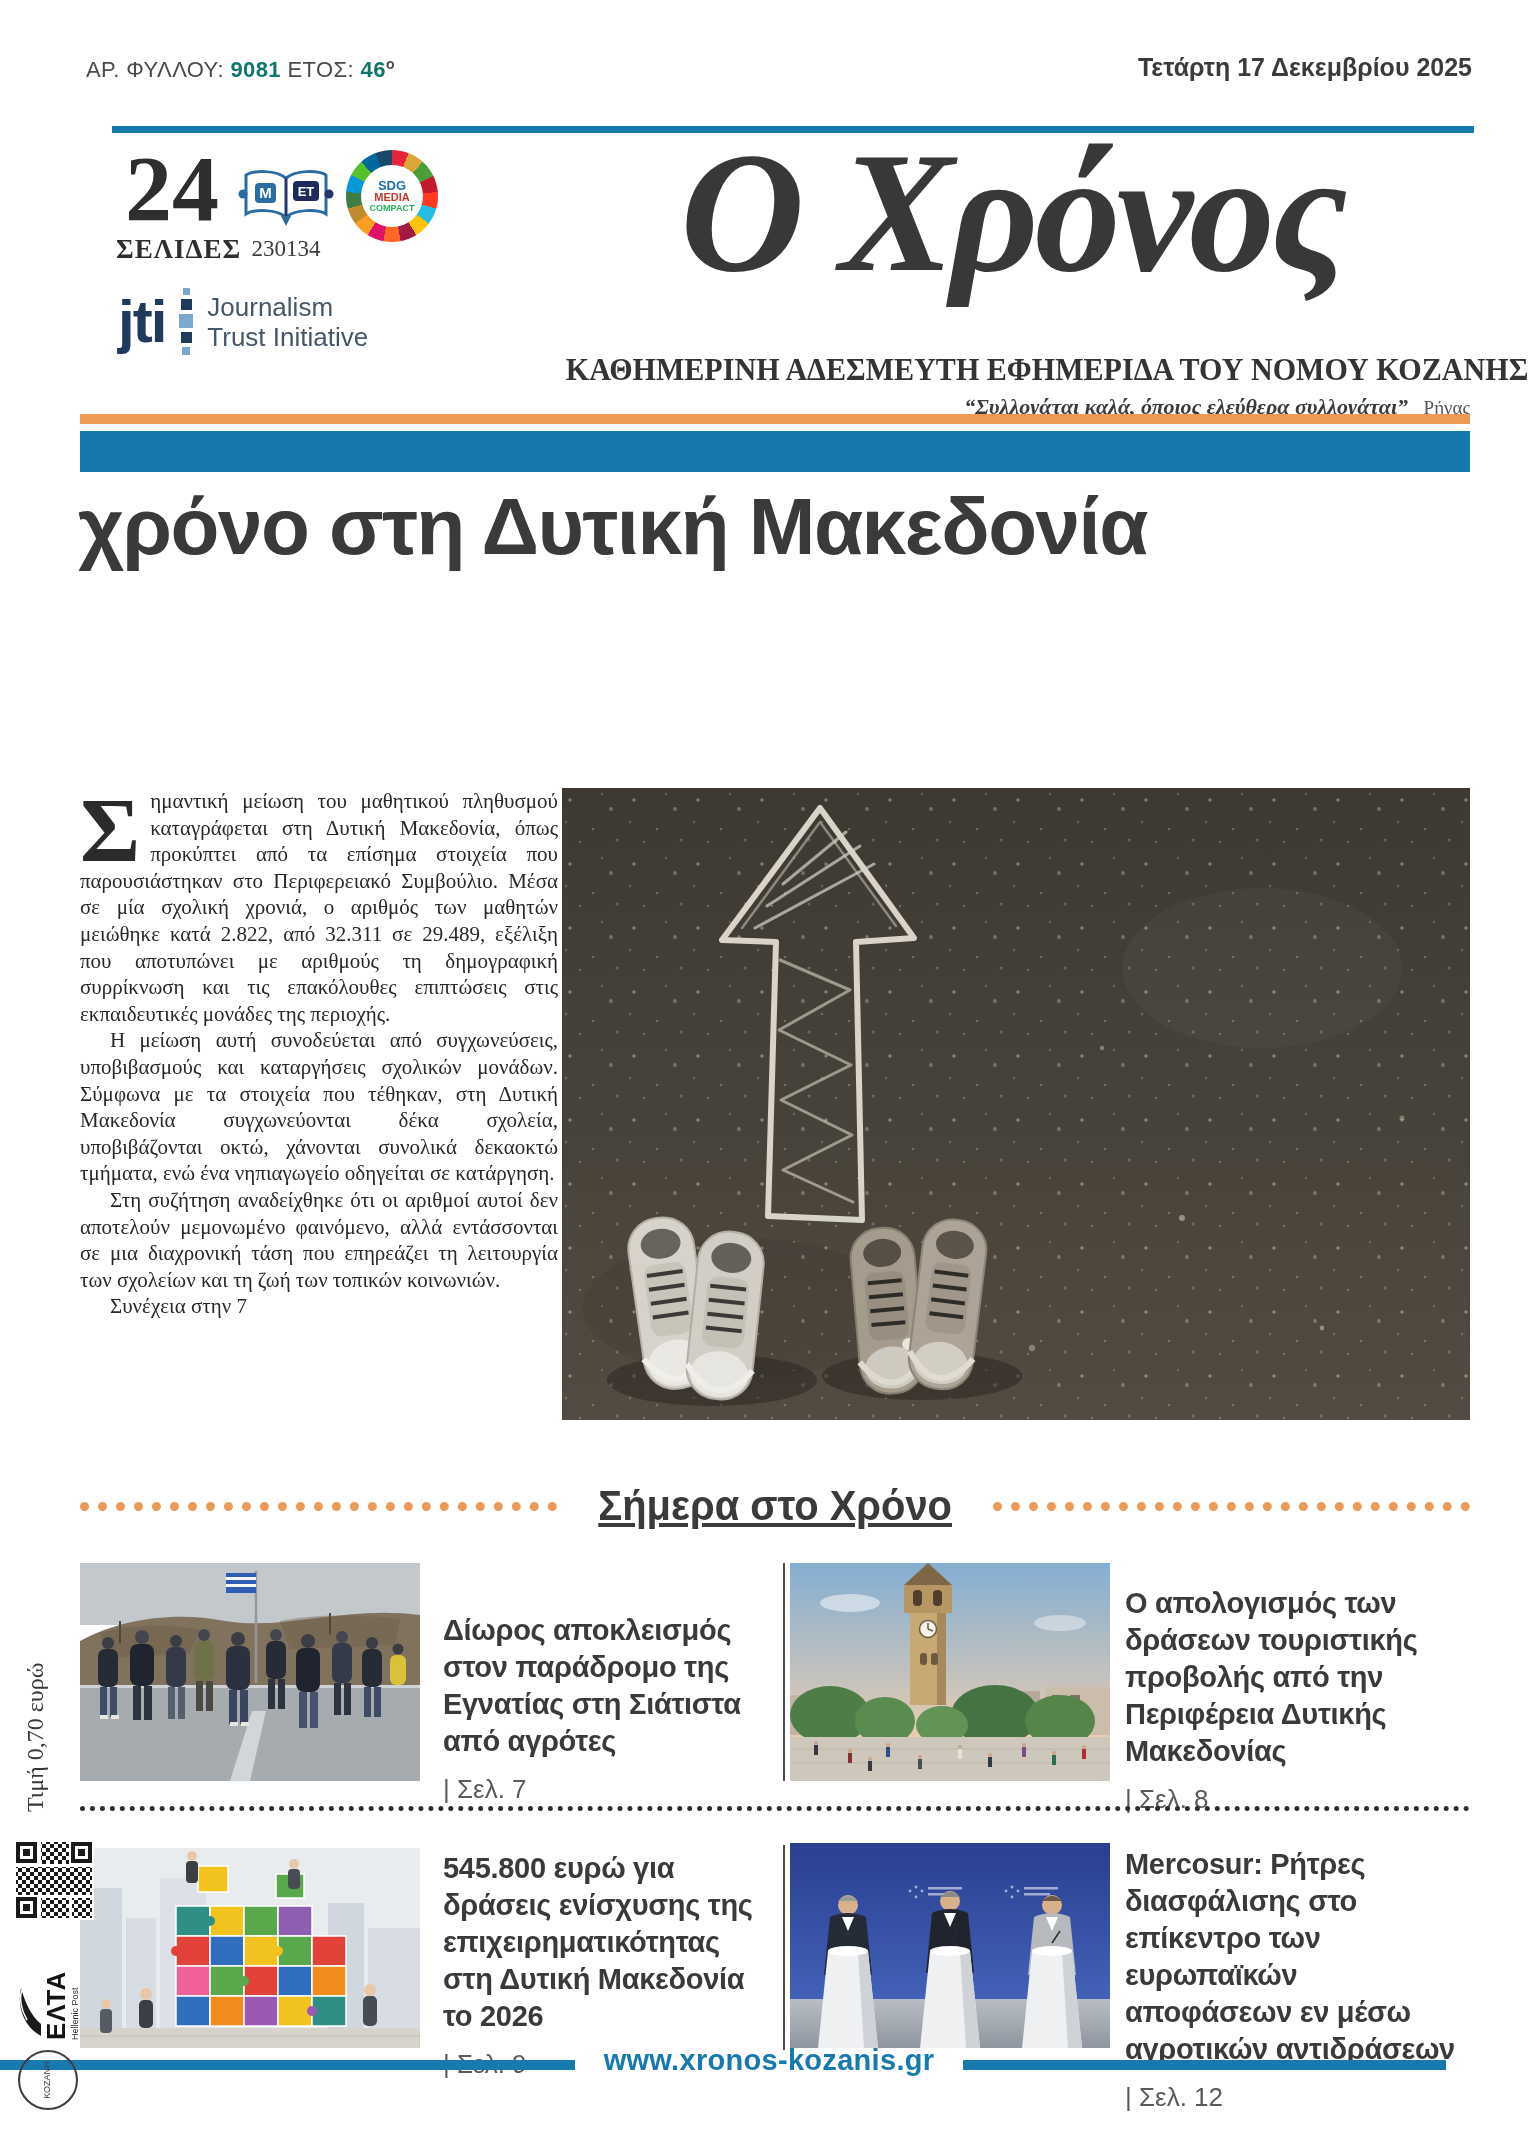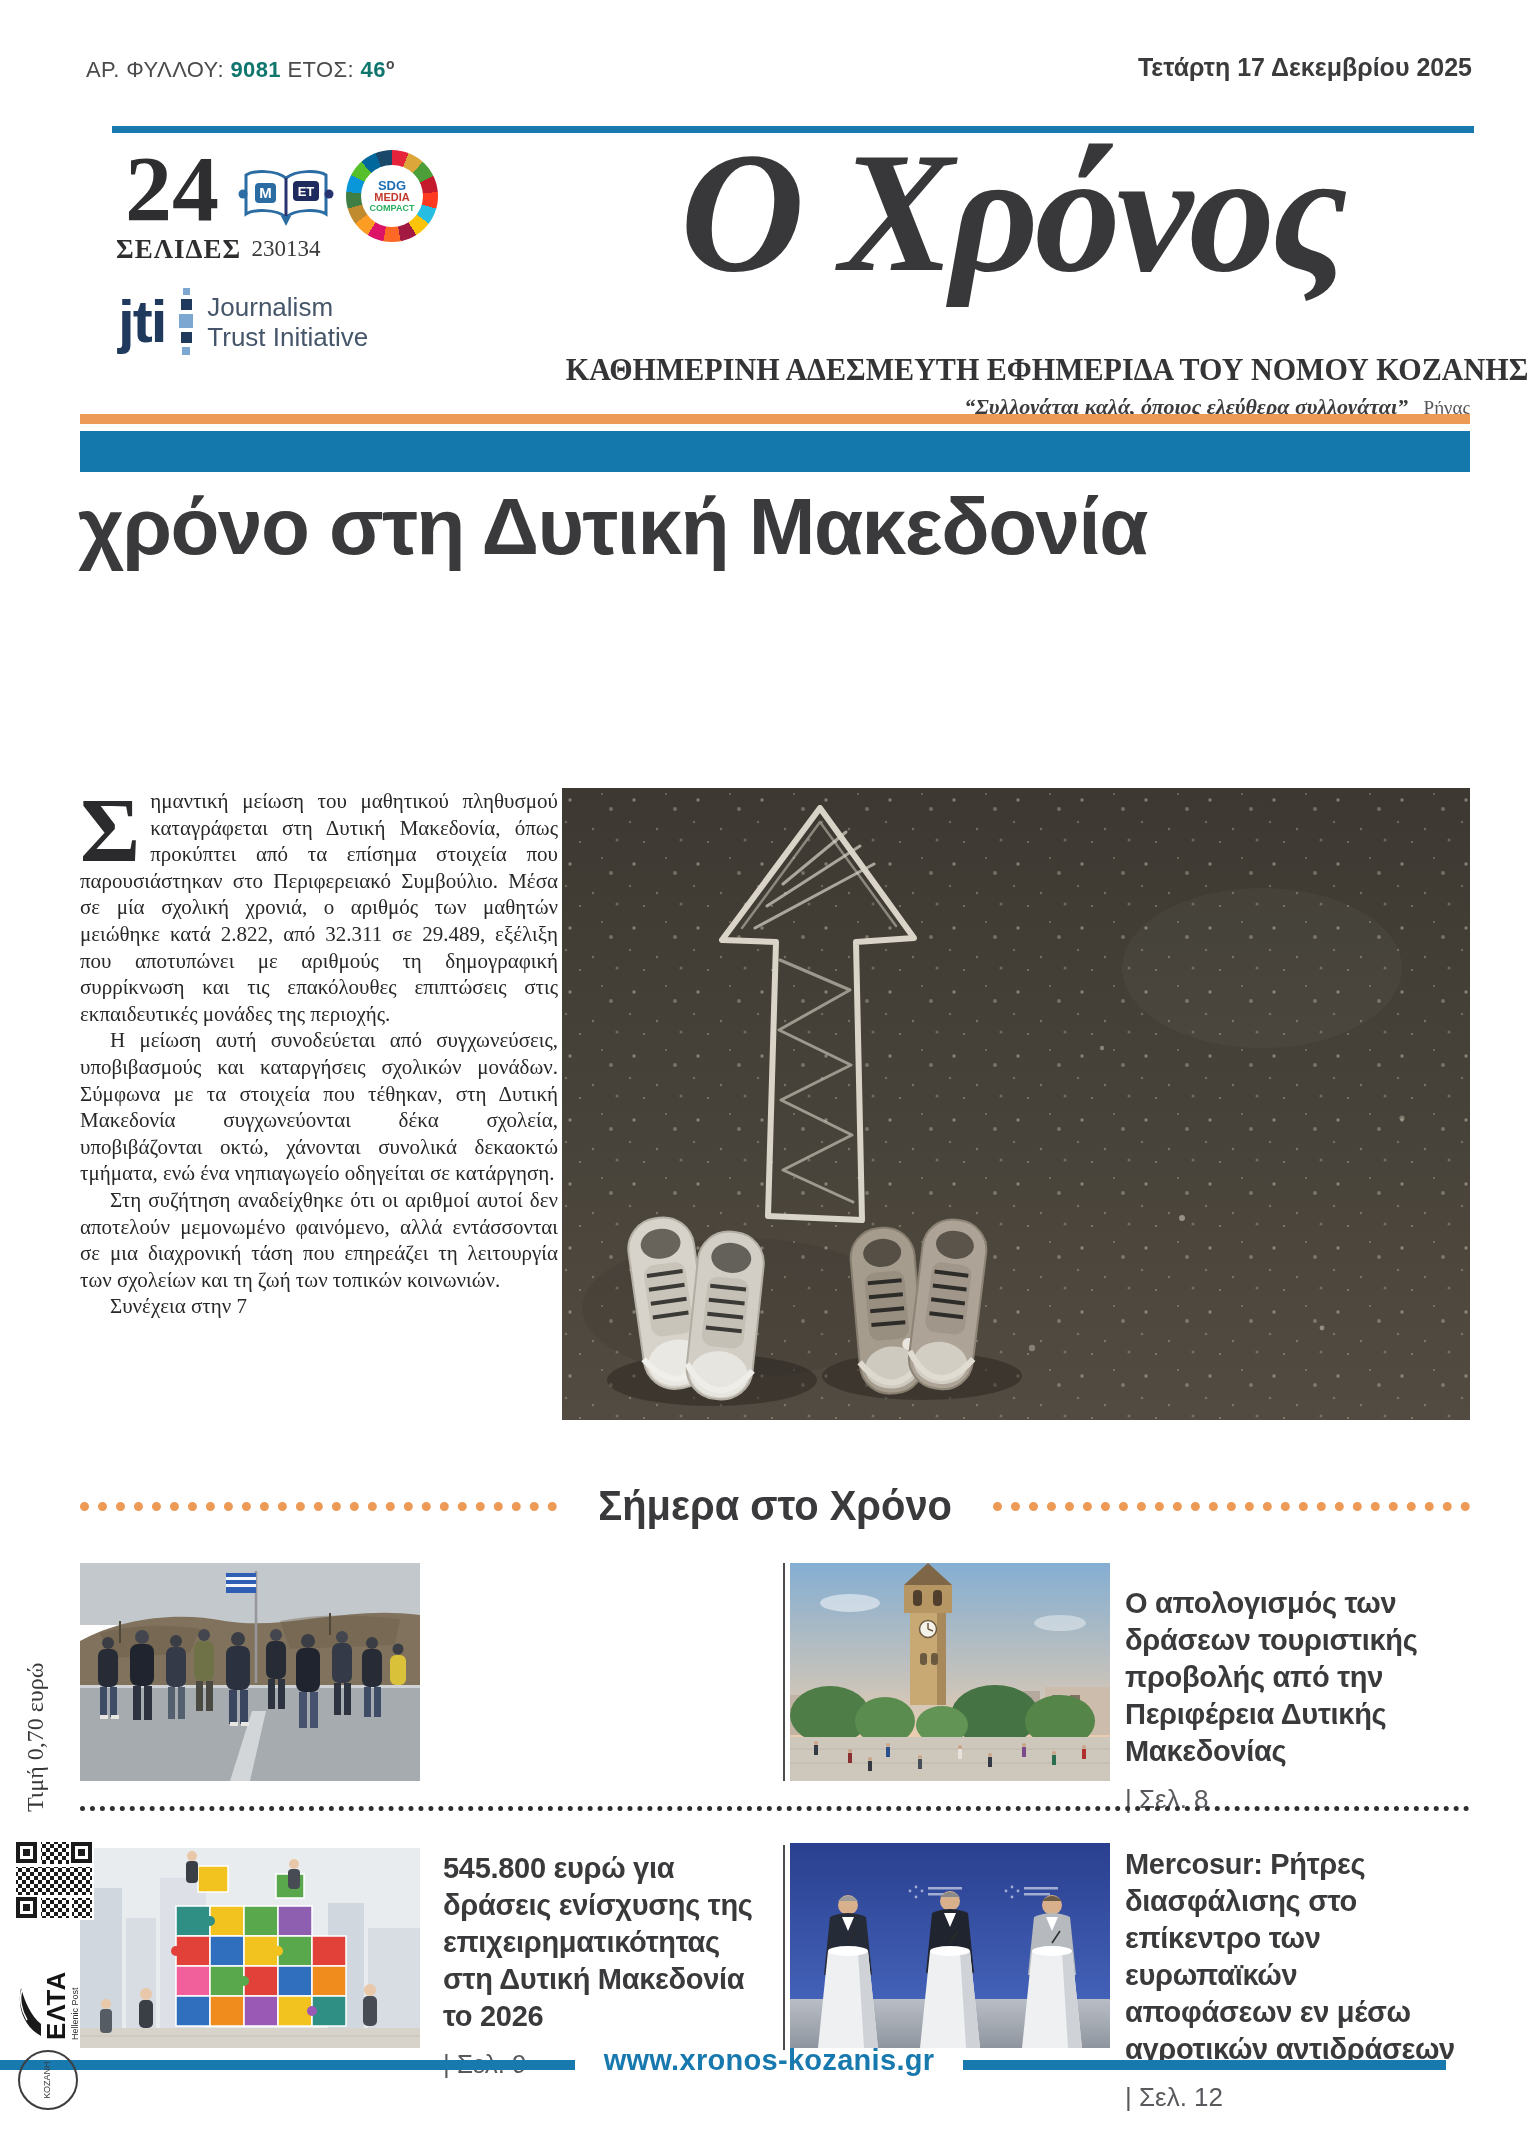--- a/index.html
+++ b/index.html
@@ -56,21 +56,21 @@
     color:#2e2e30;letter-spacing:.2px;}
   .body-col{position:absolute;left:80px;top:788px;width:478px;font-family:"Liberation Serif",serif;
     font-size:21px;line-height:26.6px;color:#28282a;text-align:justify;}
   .body-col p{margin:0;}
   .body-col p.ind{text-indent:30px;}
   .dropcap{float:left;font-family:"Liberation Serif",serif;font-weight:bold;font-size:92px;line-height:72px;
     padding:6px 10px 0 0;color:#2b2b2d;}
   .main-photo{position:absolute;left:562px;top:788px;width:908px;height:632px;}
 
   
-  .today-hdr{position:absolute;left:80px;right:66px;top:1482px;display:flex;align-items:center;gap:32px;}
+  .today-hdr{position:absolute;left:80px;right:66px;top:1482px;display:flex;align-items:center;gap:32px;text-decoration:underline;}
   .today-dots{flex:1;height:0;border-top:9px dotted #EC9A55;}
   .today-title{font-size:42px;font-weight:bold;color:#3a3a3c;transform:scaleX(.95);white-space:nowrap;}
 
   .tz-photo{position:absolute;overflow:hidden;}
   .tz-text{position:absolute;display:flex;flex-direction:column;}
   .tz-head{font-size:29px;line-height:37px;font-weight:bold;color:#3a3a3c;letter-spacing:-.3px;}
   .tz-ref{font-size:26px;color:#5a5a5e;margin-top:14px;}
   .v-div{position:absolute;width:2px;background:#4c4c4e;}
   .row-sep{position:absolute;left:80px;right:66px;top:1806px;height:0;border-top:5px dotted #2d2d2f;}
 
@@ -316,20 +316,24 @@
           <rect x="294" y="124" width="7" height="30" fill="#3f4c66"></rect>
         <rect x="310" y="92" width="16" height="30" rx="6" fill="#d9c23a"></rect>
           <circle cx="318" cy="86" r="5.5" fill="#3a3d44"></circle>
         <rect x="20" y="152" width="8" height="4" fill="#e8e6e0"></rect>
           <rect x="31" y="152" width="8" height="4" fill="#e8e6e0"></rect>
         <rect x="150" y="159" width="8" height="4" fill="#e8e6e0"></rect>
           <rect x="161" y="159" width="8" height="4" fill="#e8e6e0"></rect>
       </g>
     </svg>
   </div>
+  <div class="tz-text" style="left:443px;top:1612px;width:332px;">
+    <div class="tz-head">Δίωρος αποκλεισμός στον παράδρομο της Εγνατίας στη Σιάτιστα από αγρότες</div>
+    <div class="tz-ref">| Σελ. 7</div>
+  </div>
 
   <div class="v-div" style="left:783px;top:1563px;height:218px;"></div>
 
   <div class="tz-photo" style="left:790px;top:1563px;width:320px;height:218px;">
     <svg width="320" height="218" viewBox="0 0 320 218">
       <defs>
         <linearGradient id="ksky" x1="0" y1="0" x2="0" y2="1">
           <stop offset="0" stop-color="#84aed2"></stop>
             <stop offset="0.7" stop-color="#c8c3bb"></stop>
             <stop offset="1" stop-color="#eccdb0"></stop>

